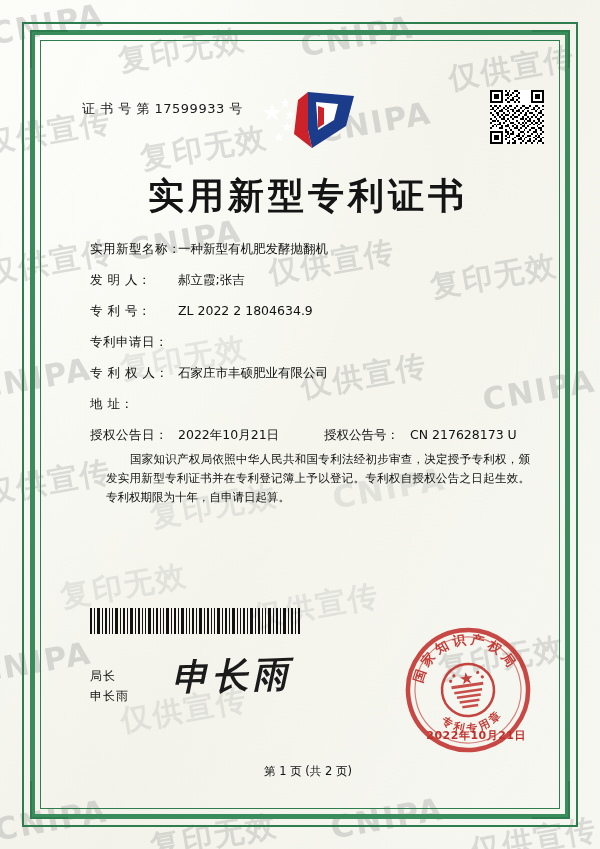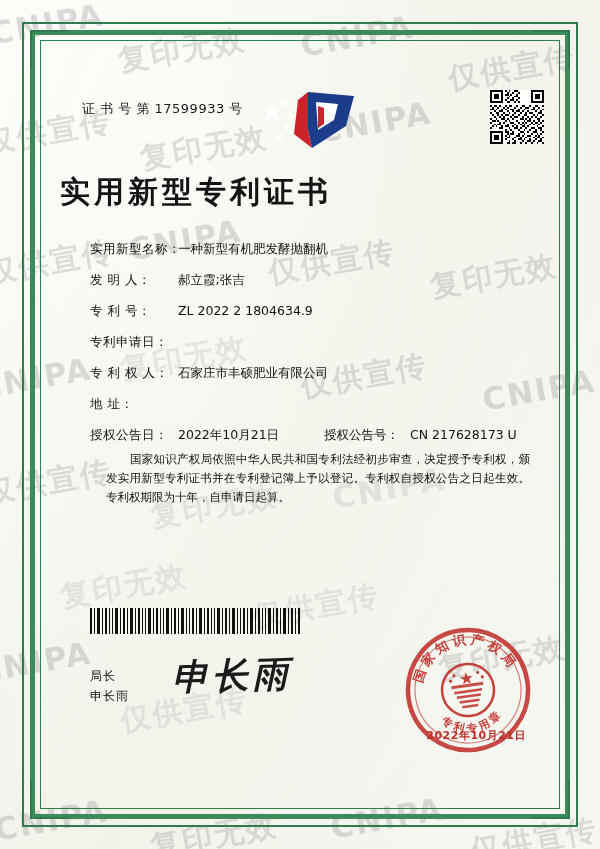--- a/index.html
+++ b/index.html
@@ -77,21 +77,22 @@
 
   
   .logo{
     position:absolute;left:50%;top:38px;transform:translateX(-50%);
     width:108px;height:62px;
   }
 
   
   .doc-title{
     position:absolute;left:0;right:0;top:120px;
-    font-size:30px;
+    text-align:center;
+    font-size:36px;
     font-weight:bold;
     letter-spacing:4px;
     color:#141414;
     font-family:"DejaVu Sans","Liberation Sans",sans-serif;
   }
 
   
   .fields{position:absolute;left:30px;top:188px;width:440px;}
   .row{
     display:flex;
@@ -583,17 +584,18 @@
             <textPath href="#arcTop" startOffset="50%" text-anchor="middle">国家知识产权局</textPath>
           </text>
           <text font-size="11" font-weight="bold" fill="#c0302b" opacity="0.92" letter-spacing="3" font-family="DejaVu Sans, Liberation Sans, sans-serif">
             <textPath href="#arcBot" startOffset="50%" text-anchor="middle">专利专用章</textPath>
           </text>
         </g>
       </svg>
     </div>
     <div class="seal-date">2022年10月21日</div>
 
+    <div class="page-no">第 1 页 (共 2 页)</div>
 
   </div>
 
 
 </div>
 
 </body></html>

